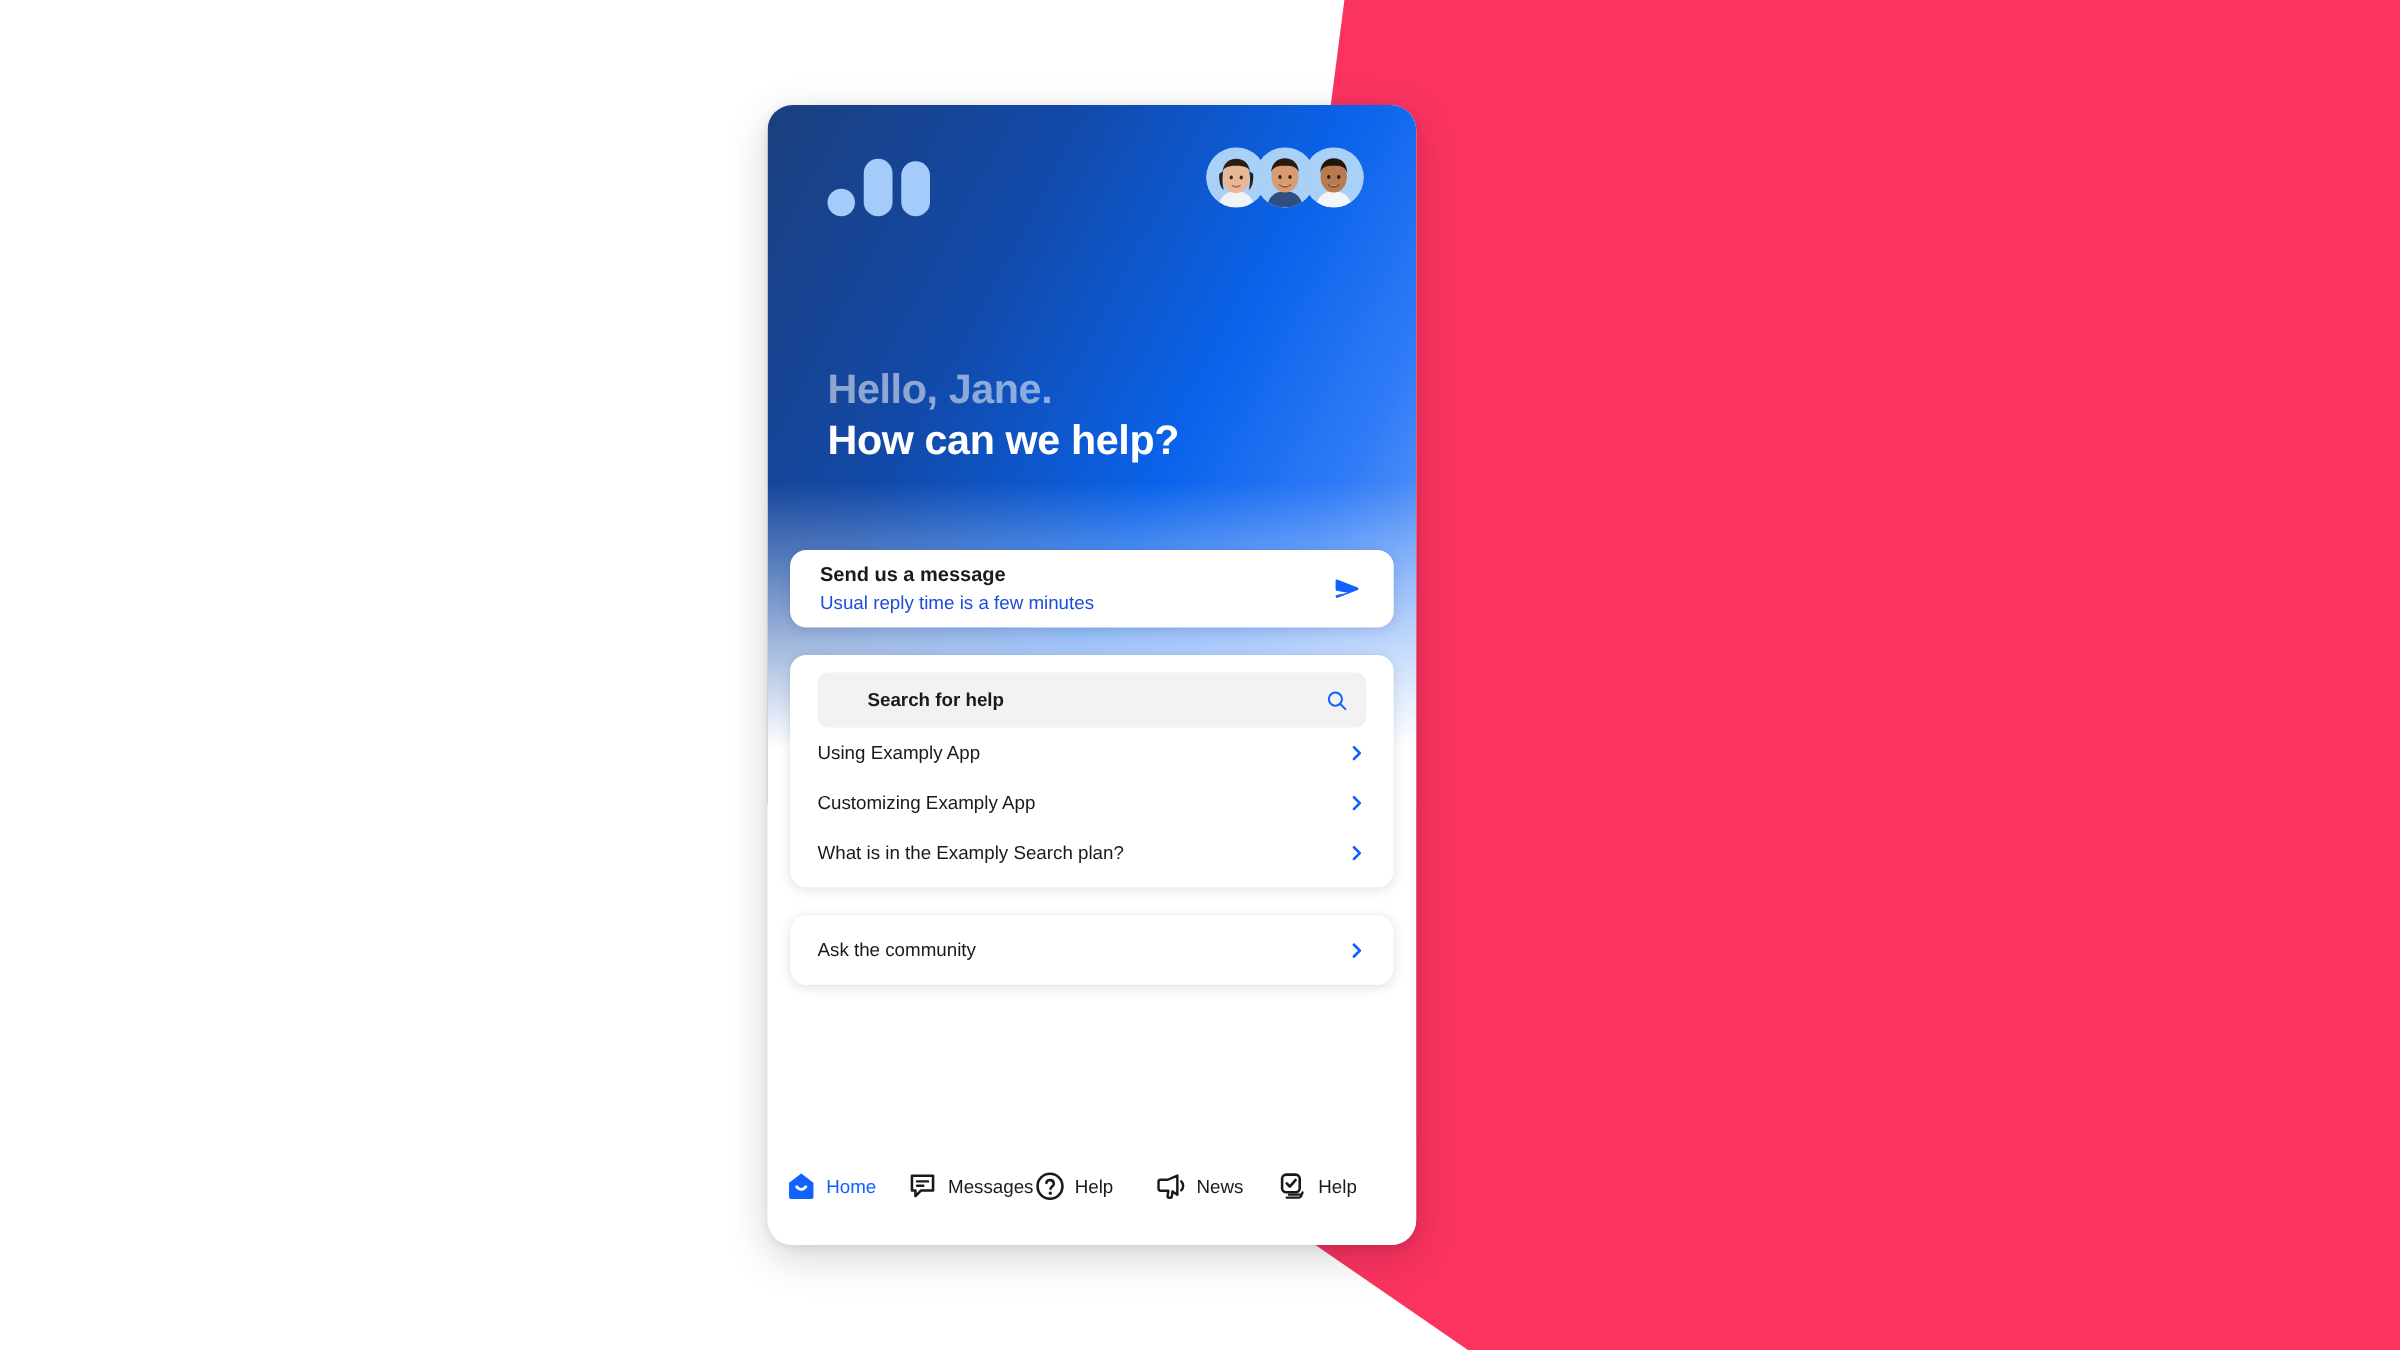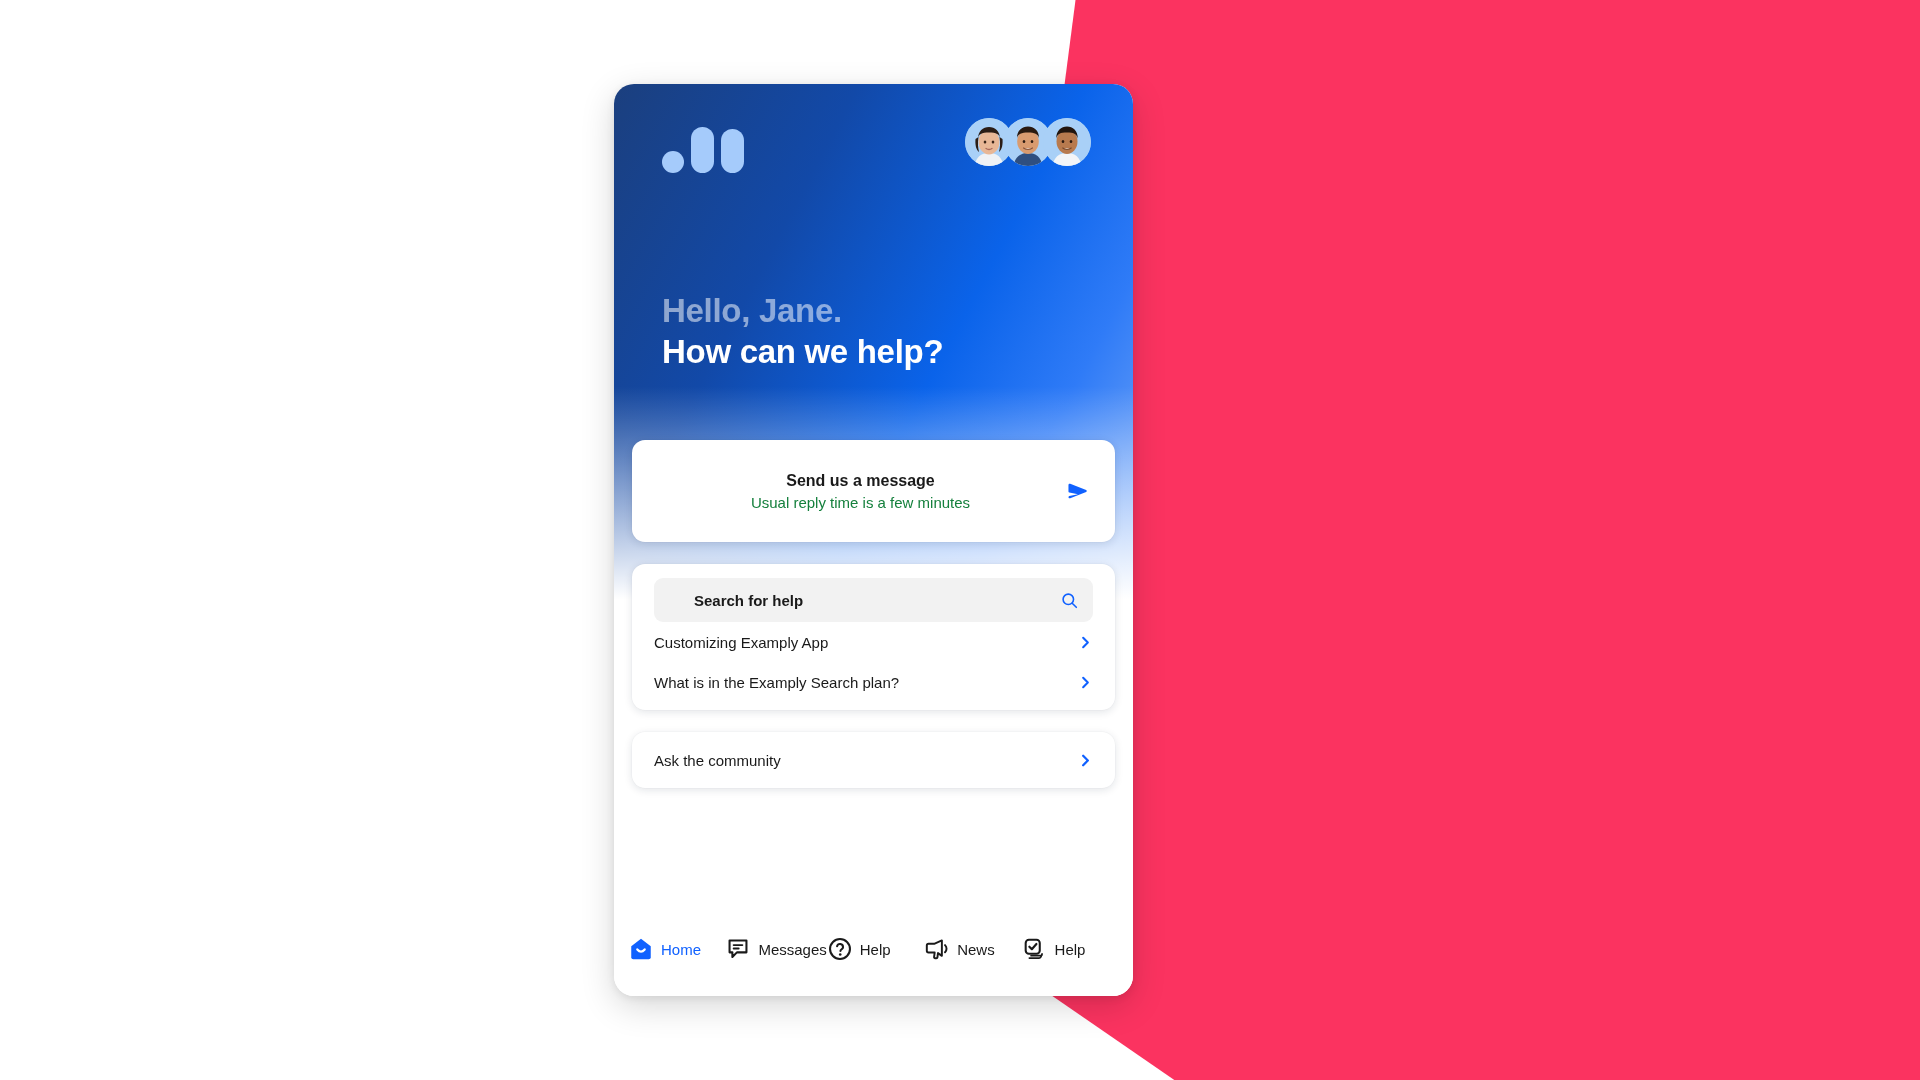--- a/index.html
+++ b/index.html
@@ -107,33 +107,32 @@
 
   .panel {
     background:#ffffff;
     border-radius:13px;
     box-shadow:0 2px 9px rgba(20,30,60,.12), 0 0 0 .5px rgba(20,30,60,.035);
   }
 
   
   #send-message-card {
     position:relative;
-    height:102px;
+    height:62px;
     display:flex; align-items:center;
     padding:0 24px 0 24px;
     cursor:pointer;
-    text-align:center;
   }
   #send-message-text { flex:1; }
   #send-message-title {
     font-size:16px; font-weight:bold; color:#1a1a1a;
     line-height:1.45;
   }
   #send-message-subtitle {
-    font-size:15px; color:#15803d;
+    font-size:15px; color:#1d4ed8;
     line-height:1.45;
   }
   #send-icon { width:26px; height:26px; flex:none; }
 
   
   #help-panel {
     margin-top:22px;
     padding:14px 22px 8px 22px;
   }
   #search-bar {
@@ -282,20 +281,28 @@
       <div id="search-bar">
         <span id="search-label">Search for help</span>
         <span id="search-icon">
           <svg viewBox="0 0 24 24" width="19" height="19" aria-hidden="true">
             <circle cx="10.5" cy="10.5" r="6.6" fill="none" stroke="#1061ff" stroke-width="2"></circle>
             <line x1="15.4" y1="15.4" x2="20.6" y2="20.6" stroke="#1061ff" stroke-width="2" stroke-linecap="round"></line>
           </svg>
         </span>
       </div>
 
+      <div class="help-item">
+        <span class="help-item-label">Using Examply App</span>
+        <span class="chevron">
+          <svg viewBox="0 0 16 16" width="15" height="15" aria-hidden="true">
+            <polyline points="5.5,3 10.5,8 5.5,13" fill="none" stroke="#1061ff" stroke-width="2.2" stroke-linecap="round" stroke-linejoin="round"></polyline>
+          </svg>
+        </span>
+      </div>
 
       <div class="help-item">
         <span class="help-item-label">Customizing Examply App</span>
         <span class="chevron">
           <svg viewBox="0 0 16 16" width="15" height="15" aria-hidden="true">
             <polyline points="5.5,3 10.5,8 5.5,13" fill="none" stroke="#1061ff" stroke-width="2.2" stroke-linecap="round" stroke-linejoin="round"></polyline>
           </svg>
         </span>
       </div>
 

